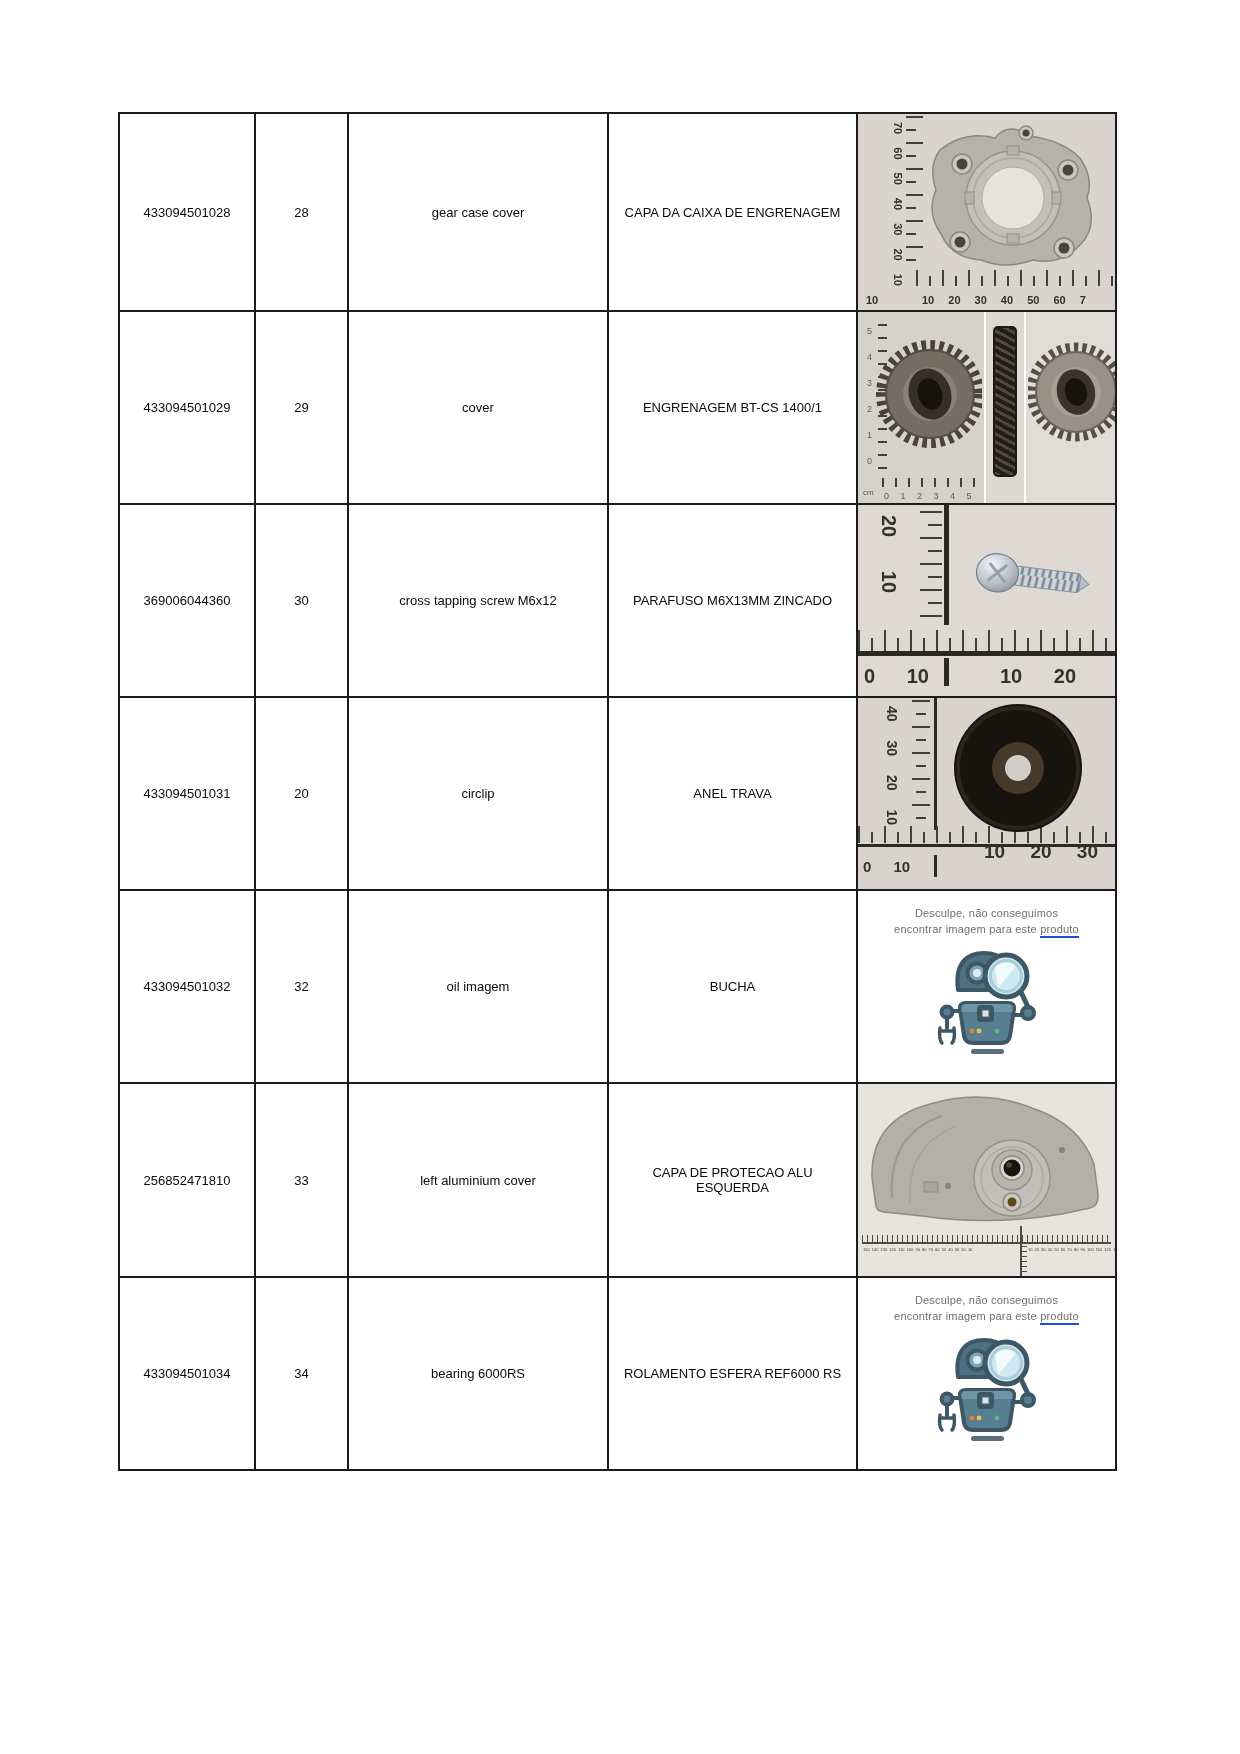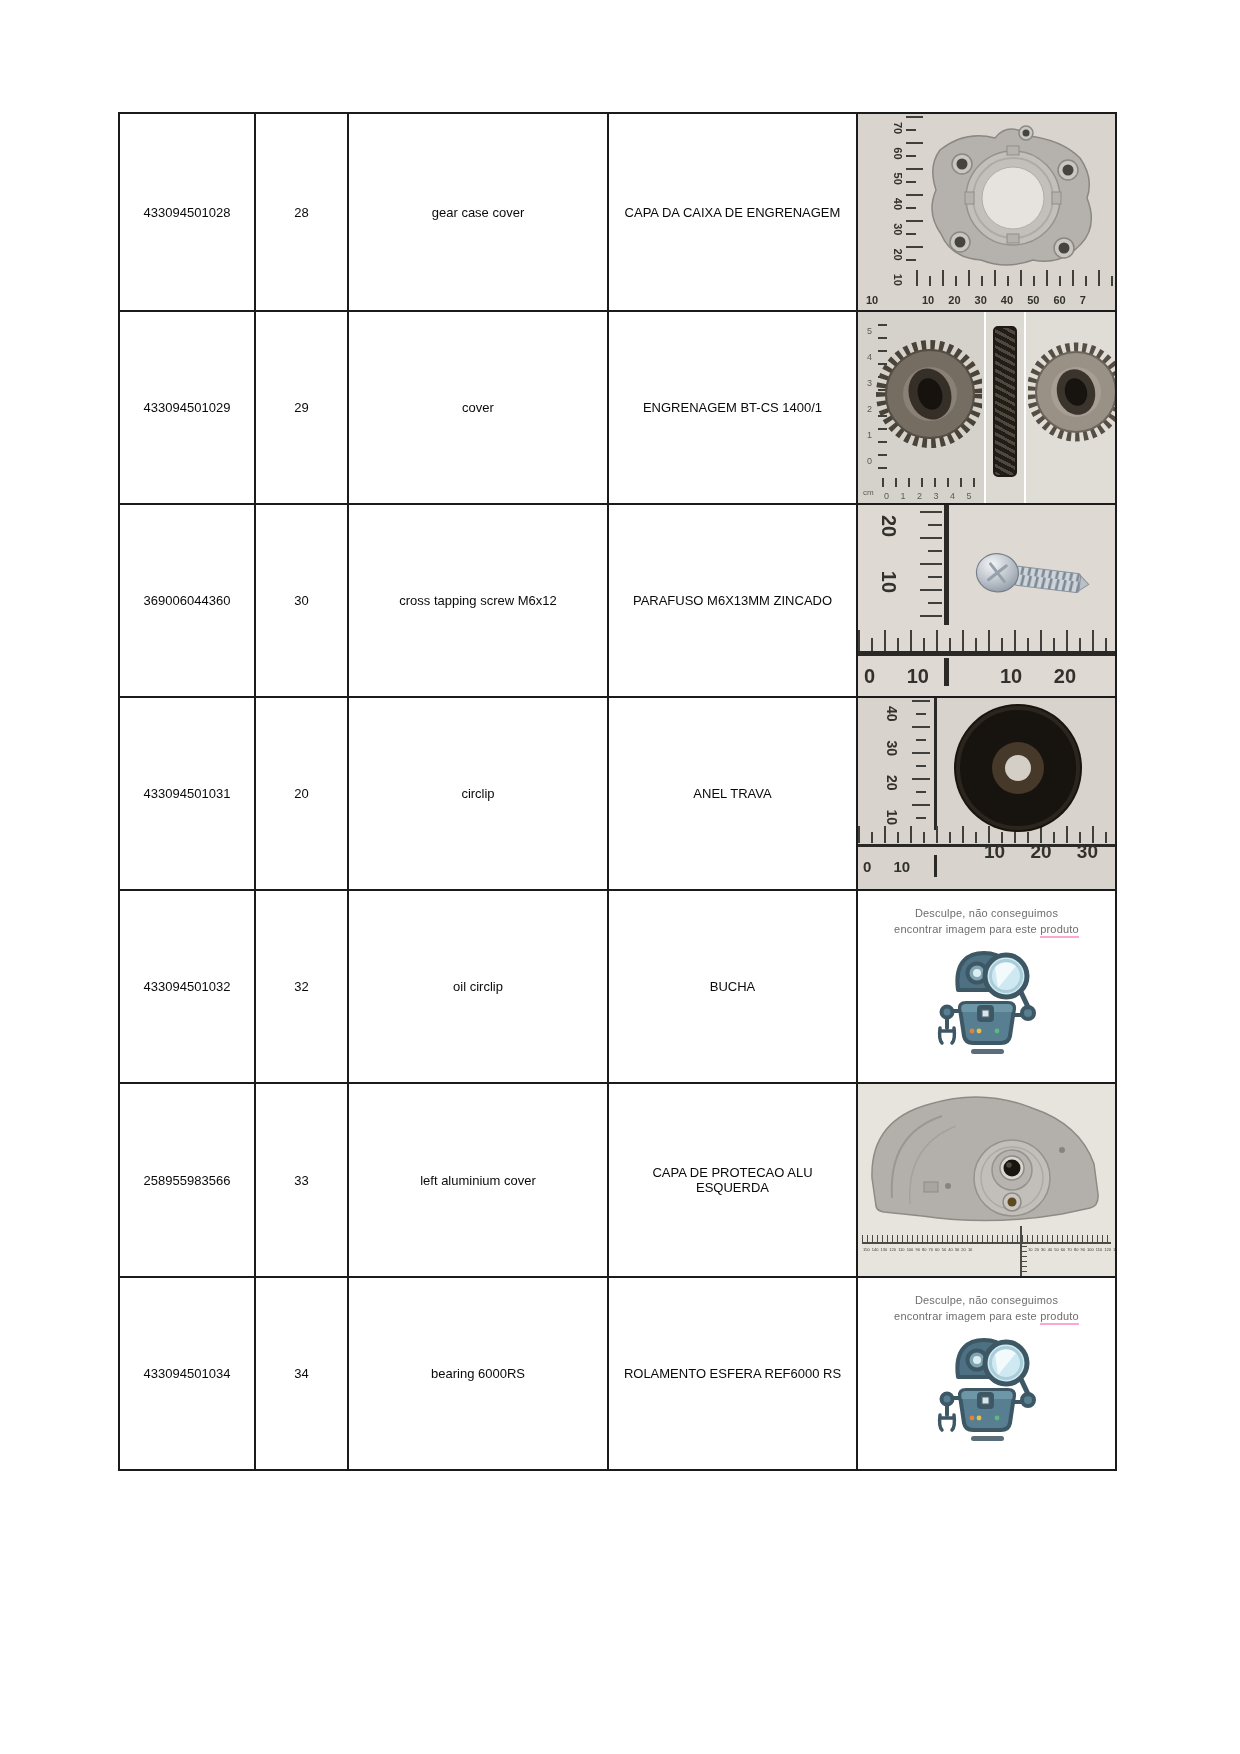--- a/index.html
+++ b/index.html
@@ -18,21 +18,21 @@
   .vticks{position:absolute;background:repeating-linear-gradient(to bottom,#413f3b 0 2px,transparent 2px 13px);}
   .vticksM{position:absolute;background:repeating-linear-gradient(to bottom,#413f3b 0 2px,transparent 2px 26px);}
   .hticks{position:absolute;background:repeating-linear-gradient(to right,#413f3b 0 2px,transparent 2px 13px);}
   .hticksM{position:absolute;background:repeating-linear-gradient(to right,#413f3b 0 2px,transparent 2px 26px);}
   .hline{position:absolute;background:#2a2925;}
   .vline{position:absolute;background:#2a2925;}
   .vcol{position:absolute;white-space:pre-line;font-size:9px;color:#5d5b55;line-height:26px;}
   
   .ph{position:absolute;inset:0;background:#fff;text-align:center;padding-top:14px;box-sizing:border-box;}
   .ph .l1,.ph .l2{font-size:11px;color:#6f6e6c;line-height:16px;letter-spacing:.2px;}
-  .ph .u{border-bottom:2px solid #f9a8d4;padding-bottom:1px;}
+  .ph .u{border-bottom:2px solid #1d4ed8;padding-bottom:1px;}
   .ph svg{margin-top:6px;}
   
   .sidegear{position:absolute;border:2px solid #1f1a14;border-radius:5px;
         background:repeating-linear-gradient(28deg,#4f483e 0 3px,#221d17 3px 7px);}
 </style>
 </head>
 <body>
 
 <div class="page">
 <table class="parts">
@@ -196,21 +196,21 @@
         <circle cx="78" cy="68" r="13" fill="#d3cfc6"></circle>
       </svg>
     </div>
             </div>
   </td>
 </tr>
 
 <tr style="height:193px;">
   <td>433094501032</td>
   <td>32</td>
-  <td>oil circlip</td>
+  <td>oil imagem</td>
   <td>BUCHA</td>
   <td class="img-cell">
     <div class="imgbox">
               <div class="ph">
       <div class="l1">Desculpe, não conseguimos</div>
       <div class="l2"><span>encontrar imagem para este</span> <span class="u">produto</span></div>
       <svg width="120" height="116" viewBox="0 0 120 116">
         <g stroke="#3e5764" stroke-width="4" fill="none" stroke-linecap="round" stroke-linejoin="round">
           <path d="M31,47 C27,18 42,10 57,10 C76,10 85,22 85,38 L85,47 Z" fill="#4d7082"></path>
           <circle cx="50" cy="30" r="9.5" fill="#7fa5b2"></circle>
@@ -234,21 +234,21 @@
           <circle cx="79" cy="33" r="15.5" fill="none" stroke="#a9cdd9" stroke-width="3"></circle>
           <rect x="44" y="106" width="33" height="5" rx="2.5" fill="#5a6e79" stroke="none"></rect>
         </g>
       </svg>
     </div>
             </div>
   </td>
 </tr>
 
 <tr style="height:194px;">
-  <td>258955983566</td>
+  <td>256852471810</td>
   <td>33</td>
   <td>left aluminium cover</td>
   <td>CAPA DE PROTECAO ALU ESQUERDA</td>
   <td class="img-cell">
     <div class="imgbox">
               <div class="photo" style="background:#e7e4dd;">
       <svg style="position:absolute;left:4px;top:2px;" width="247" height="150" viewBox="0 0 247 150">
         <path d="M14,120 L10,92 Q8,34 68,18 Q120,2 170,22 Q218,38 232,78 L236,108 Q237,120 228,122 L200,128 Q130,140 60,130 L22,126 Q15,125 14,120 Z" fill="#b3b0ab" stroke="#8e8b86" stroke-width="1.5"></path>
         <path d="M30,112 Q26,48 80,30" fill="none" stroke="#9b9893" stroke-width="2"></path>
         <path d="M48,118 Q44,60 94,40" fill="none" stroke="#a5a29d" stroke-width="1.5"></path>

